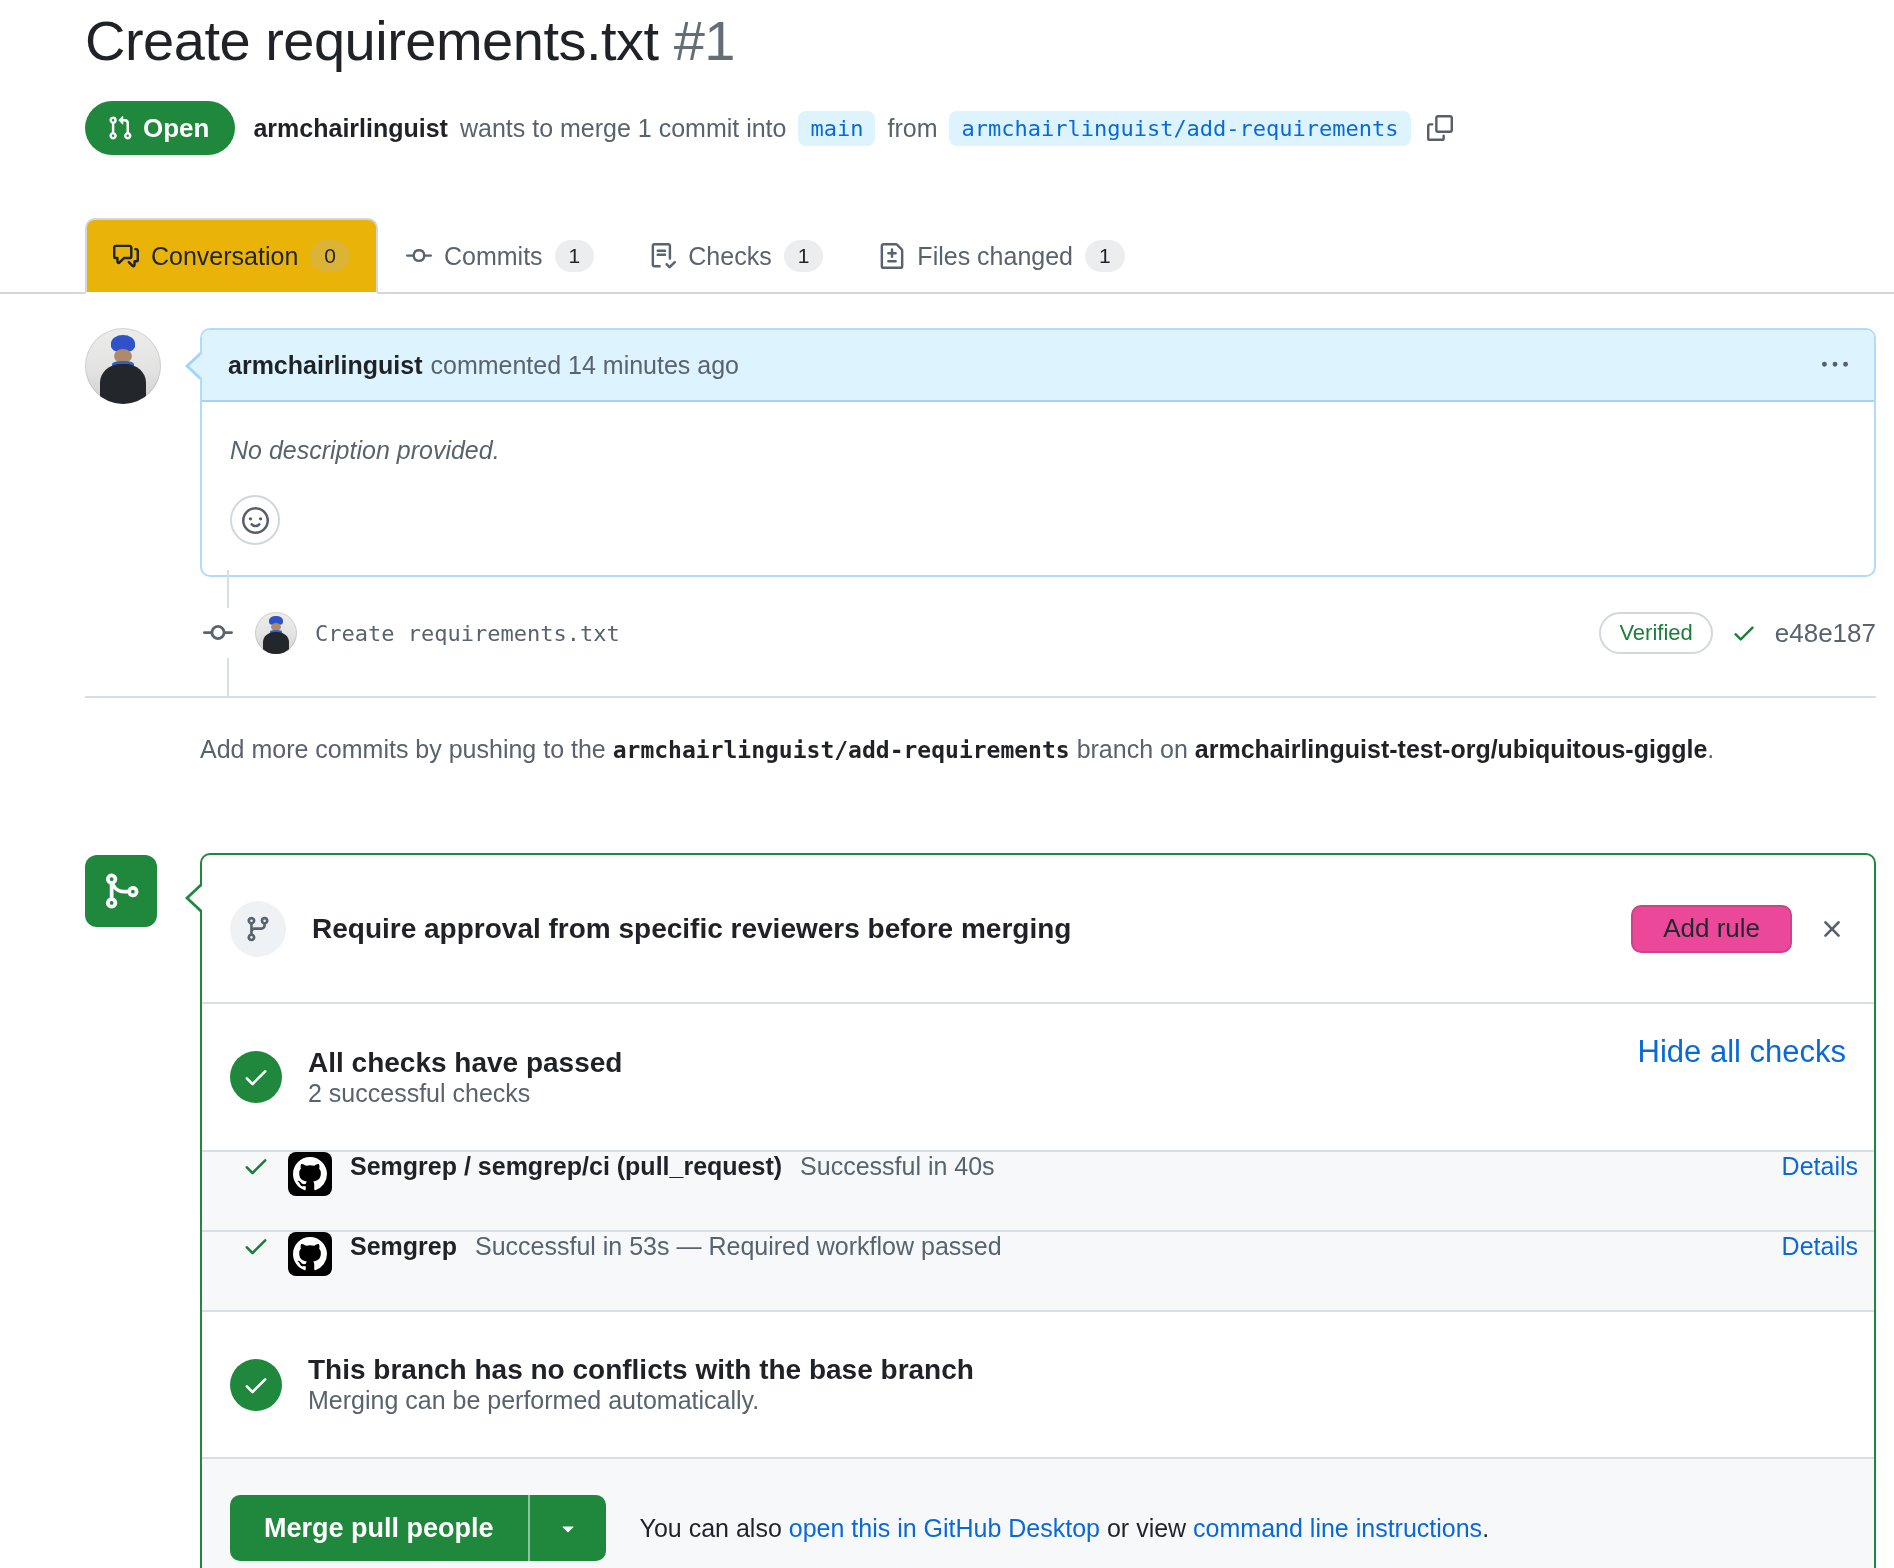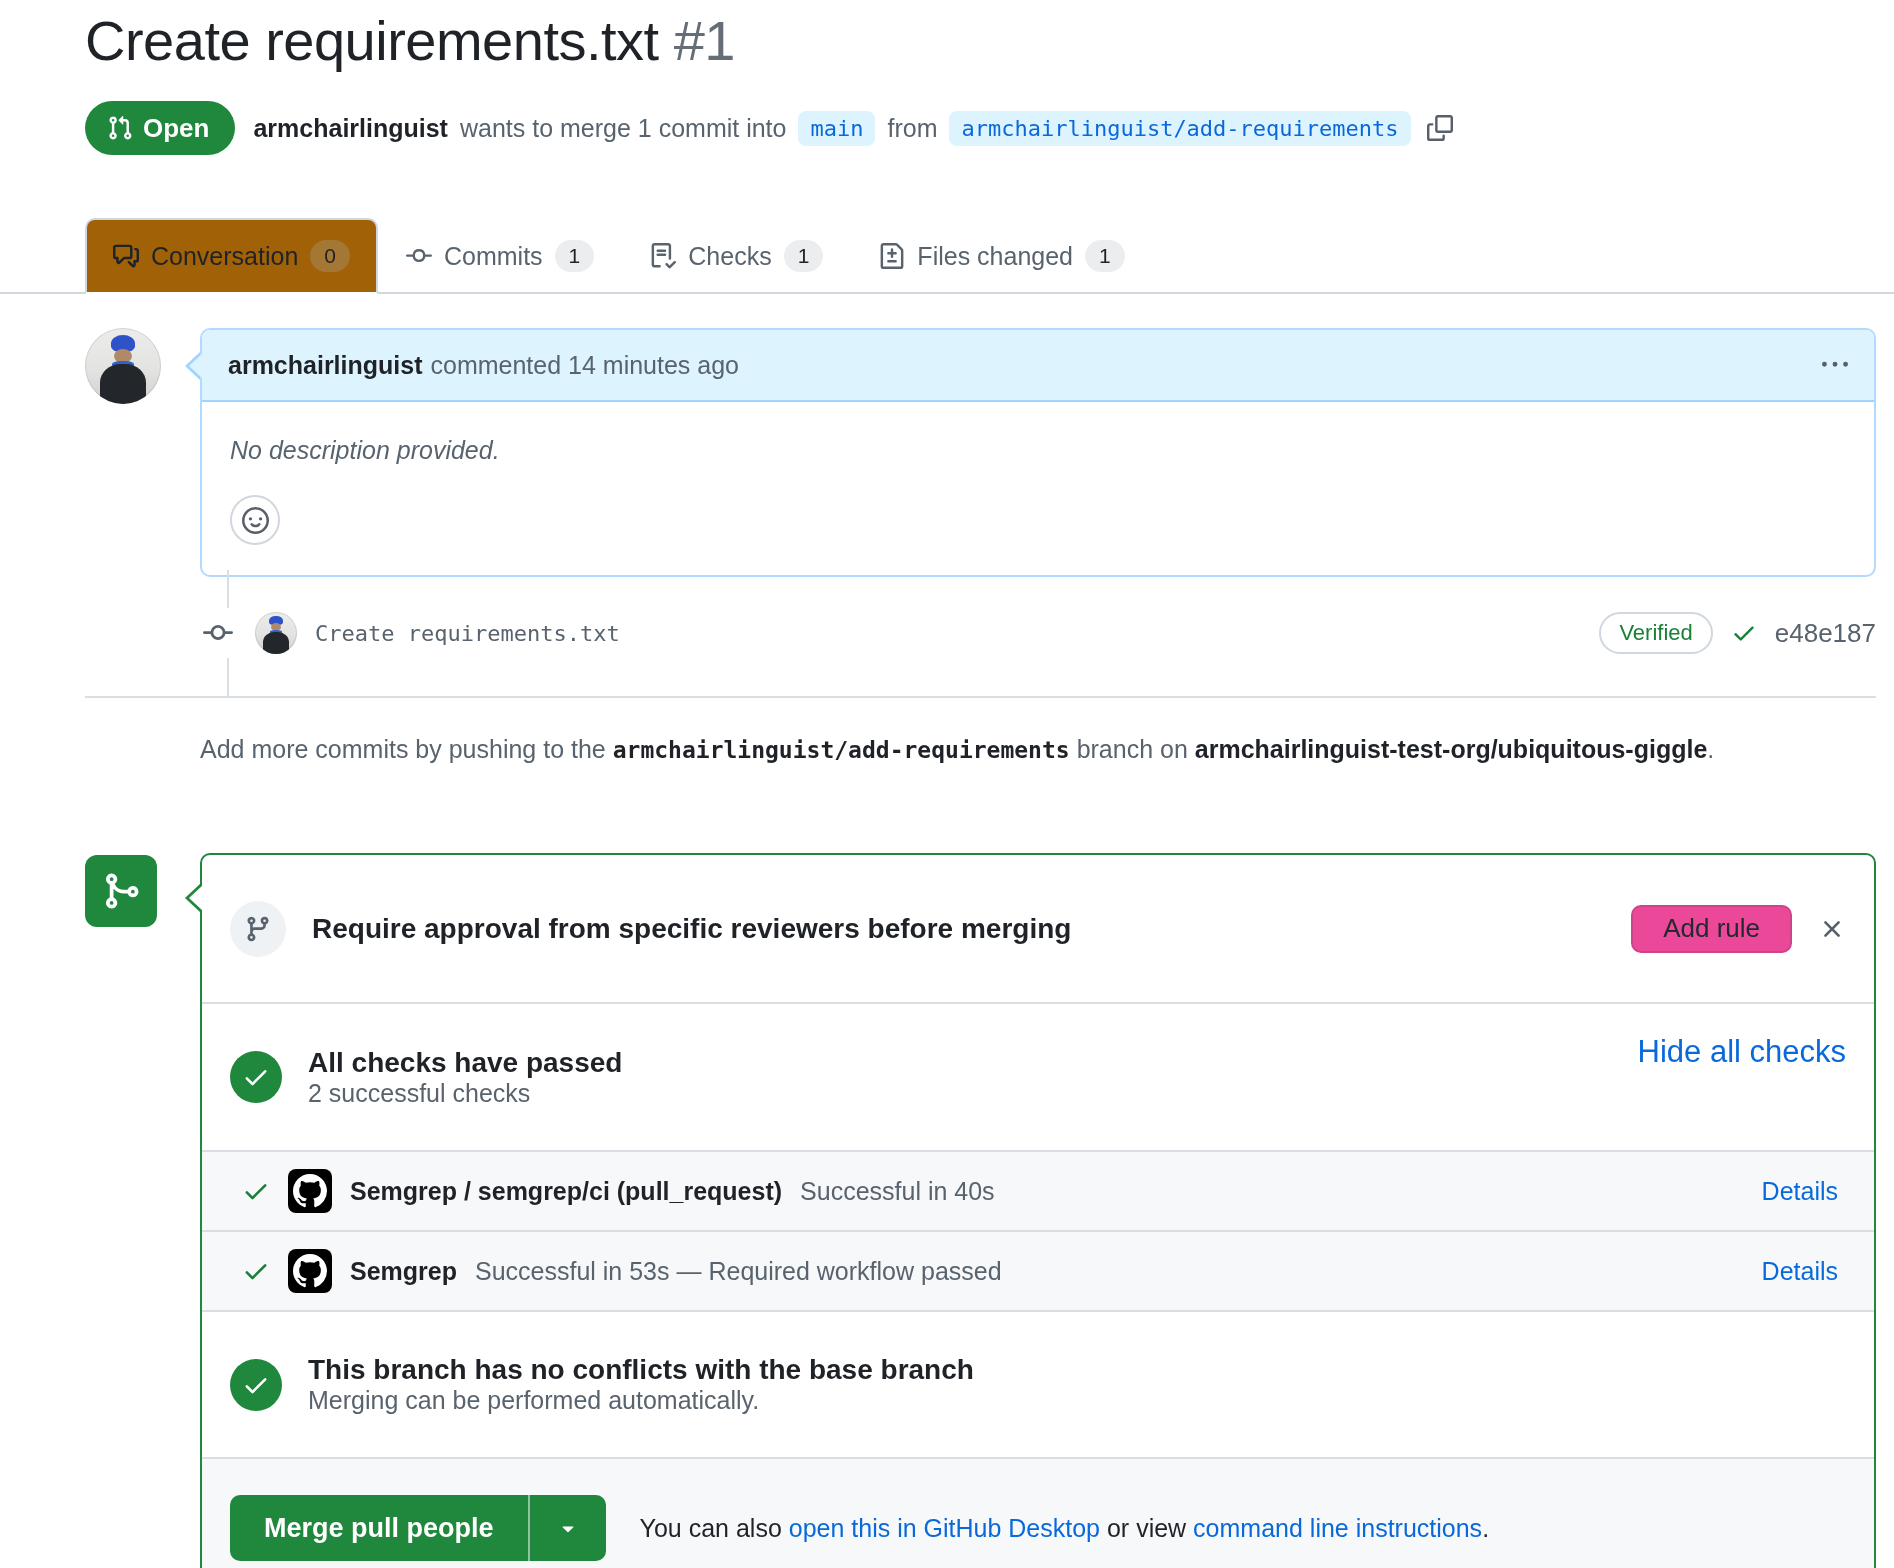--- a/index.html
+++ b/index.html
@@ -34,21 +34,21 @@
   .tabs {
     position:absolute; left:0; right:0; top:216px; height:78px;
     display:flex; align-items:flex-end; padding-left:85px; border-bottom:2px solid #d0d7de;
   }
   .tab {
     display:flex; align-items:center; gap:12px; font-size:25px; color:#59636e;
     padding:0 26px; height:76px; margin-bottom:-2px; background:transparent; border:2px solid transparent; cursor:pointer;
   }
   .tab svg { width:26px; height:26px; color:#59636e; }
   .tab.active {
-    background:#a16207; border:2px solid #d0d7de; border-bottom:2px solid #fff;
+    background:#eab308; border:2px solid #d0d7de; border-bottom:2px solid #fff;
     border-radius:10px 10px 0 0; color:#1f2328; font-weight:400;
   }
   .tab.active svg { color:#1f2328; }
   .tab .counter {
     background:rgba(175,184,193,0.25); border-radius:999px; font-size:21px; color:#1f2328;
     padding:3px 14px; line-height:1.2;
   }
 
   
   .avatar-photo {
@@ -149,21 +149,21 @@
   .close-btn svg { width:28px; height:28px; }
 
   .status-section { height:148px; }
   .big-check-circle {
     width:52px; height:52px; border-radius:50%; background:#1f883d; color:#fff;
     display:flex; align-items:center; justify-content:center; flex:none;
   }
   .big-check-circle svg { width:28px; height:28px; }
   .section-right-link { margin-left:auto; align-self:flex-start; margin-top:30px; font-size:31px; }
 
-  .check-row { display:flex; align-items:center; height:80px; background:#f6f8fa; padding:0 36px 0 40px; }
+  .check-row { display:flex; align-items:flex-start; height:80px; background:#f6f8fa; padding:0 16px 0 40px; }
   .row-check { color:#1a7f37; display:flex; flex:none; }
   .row-check svg { width:28px; height:28px; }
   .gh-app-avatar {
     width:44px; height:44px; border-radius:8px; background:#000; margin-left:18px;
     display:flex; align-items:center; justify-content:center; color:#fff; flex:none;
   }
   .gh-app-avatar svg { width:34px; height:34px; }
   .check-name { margin-left:18px; font-size:25px; font-weight:700; color:#1f2328; white-space:nowrap; }
   .check-status { margin-left:18px; font-size:25px; color:#59636e; white-space:nowrap; }
   .check-details { margin-left:auto; font-size:25px; }

